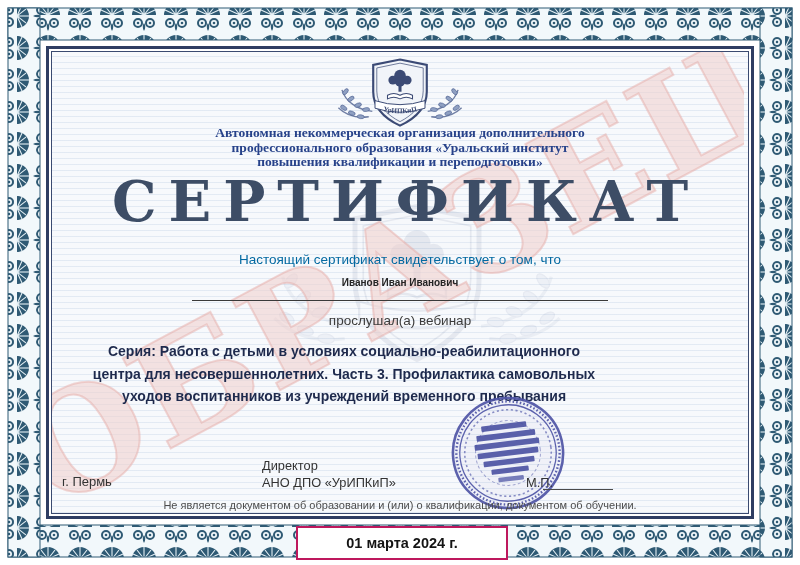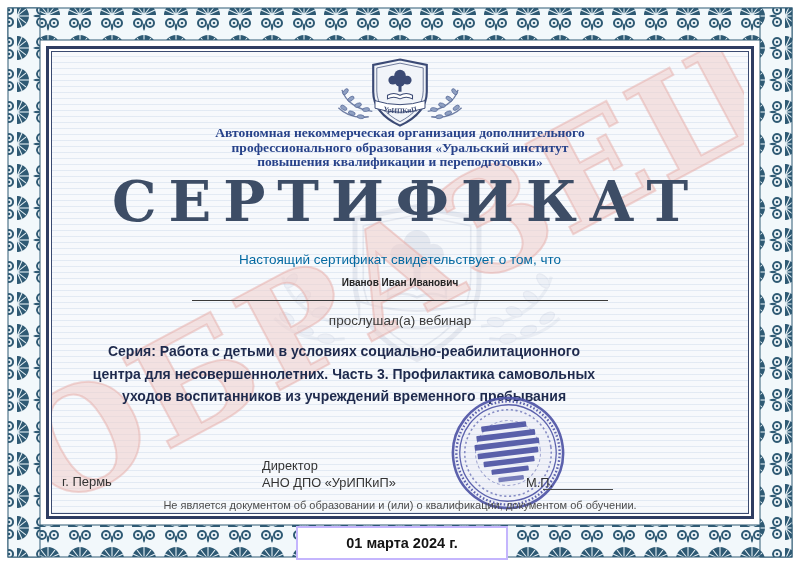--- a/index.html
+++ b/index.html
@@ -39,21 +39,21 @@
     font-size:14px;font-weight:bold;line-height:22.5px;color:#1e2a4d;}
 
   .stamp{position:absolute;left:447px;top:394px;width:122px;height:118px;}
   .director{position:absolute;left:262px;top:457px;font-size:12.8px;line-height:17px;color:#333;}
   .city{position:absolute;left:62px;top:474px;font-size:13px;color:#333;}
   .mp{position:absolute;left:526px;top:475px;font-size:12.8px;color:#333;}
   .sigline{position:absolute;left:543px;top:489px;width:70px;border-top:1.5px solid #4a4a4a;}
   .disclaimer{position:absolute;left:0;top:499px;width:800px;text-align:center;font-size:11px;color:#4c4c4c;}
 
   .date-box{position:absolute;left:296px;top:526px;width:208px;height:30px;z-index:5;
-    background:#ffffff;border:2px solid #c4b5fd;display:flex;align-items:center;justify-content:center;
+    background:#ffffff;border:2px solid #be185d;display:flex;align-items:center;justify-content:center;
     font-size:14.5px;font-weight:bold;color:#141414;}
 </style>
 </head>
 <body>
 
 <div class="page">
 
   <svg width="0" height="0" style="position:absolute" aria-hidden="true">
     <defs>
       <g id="crest">

